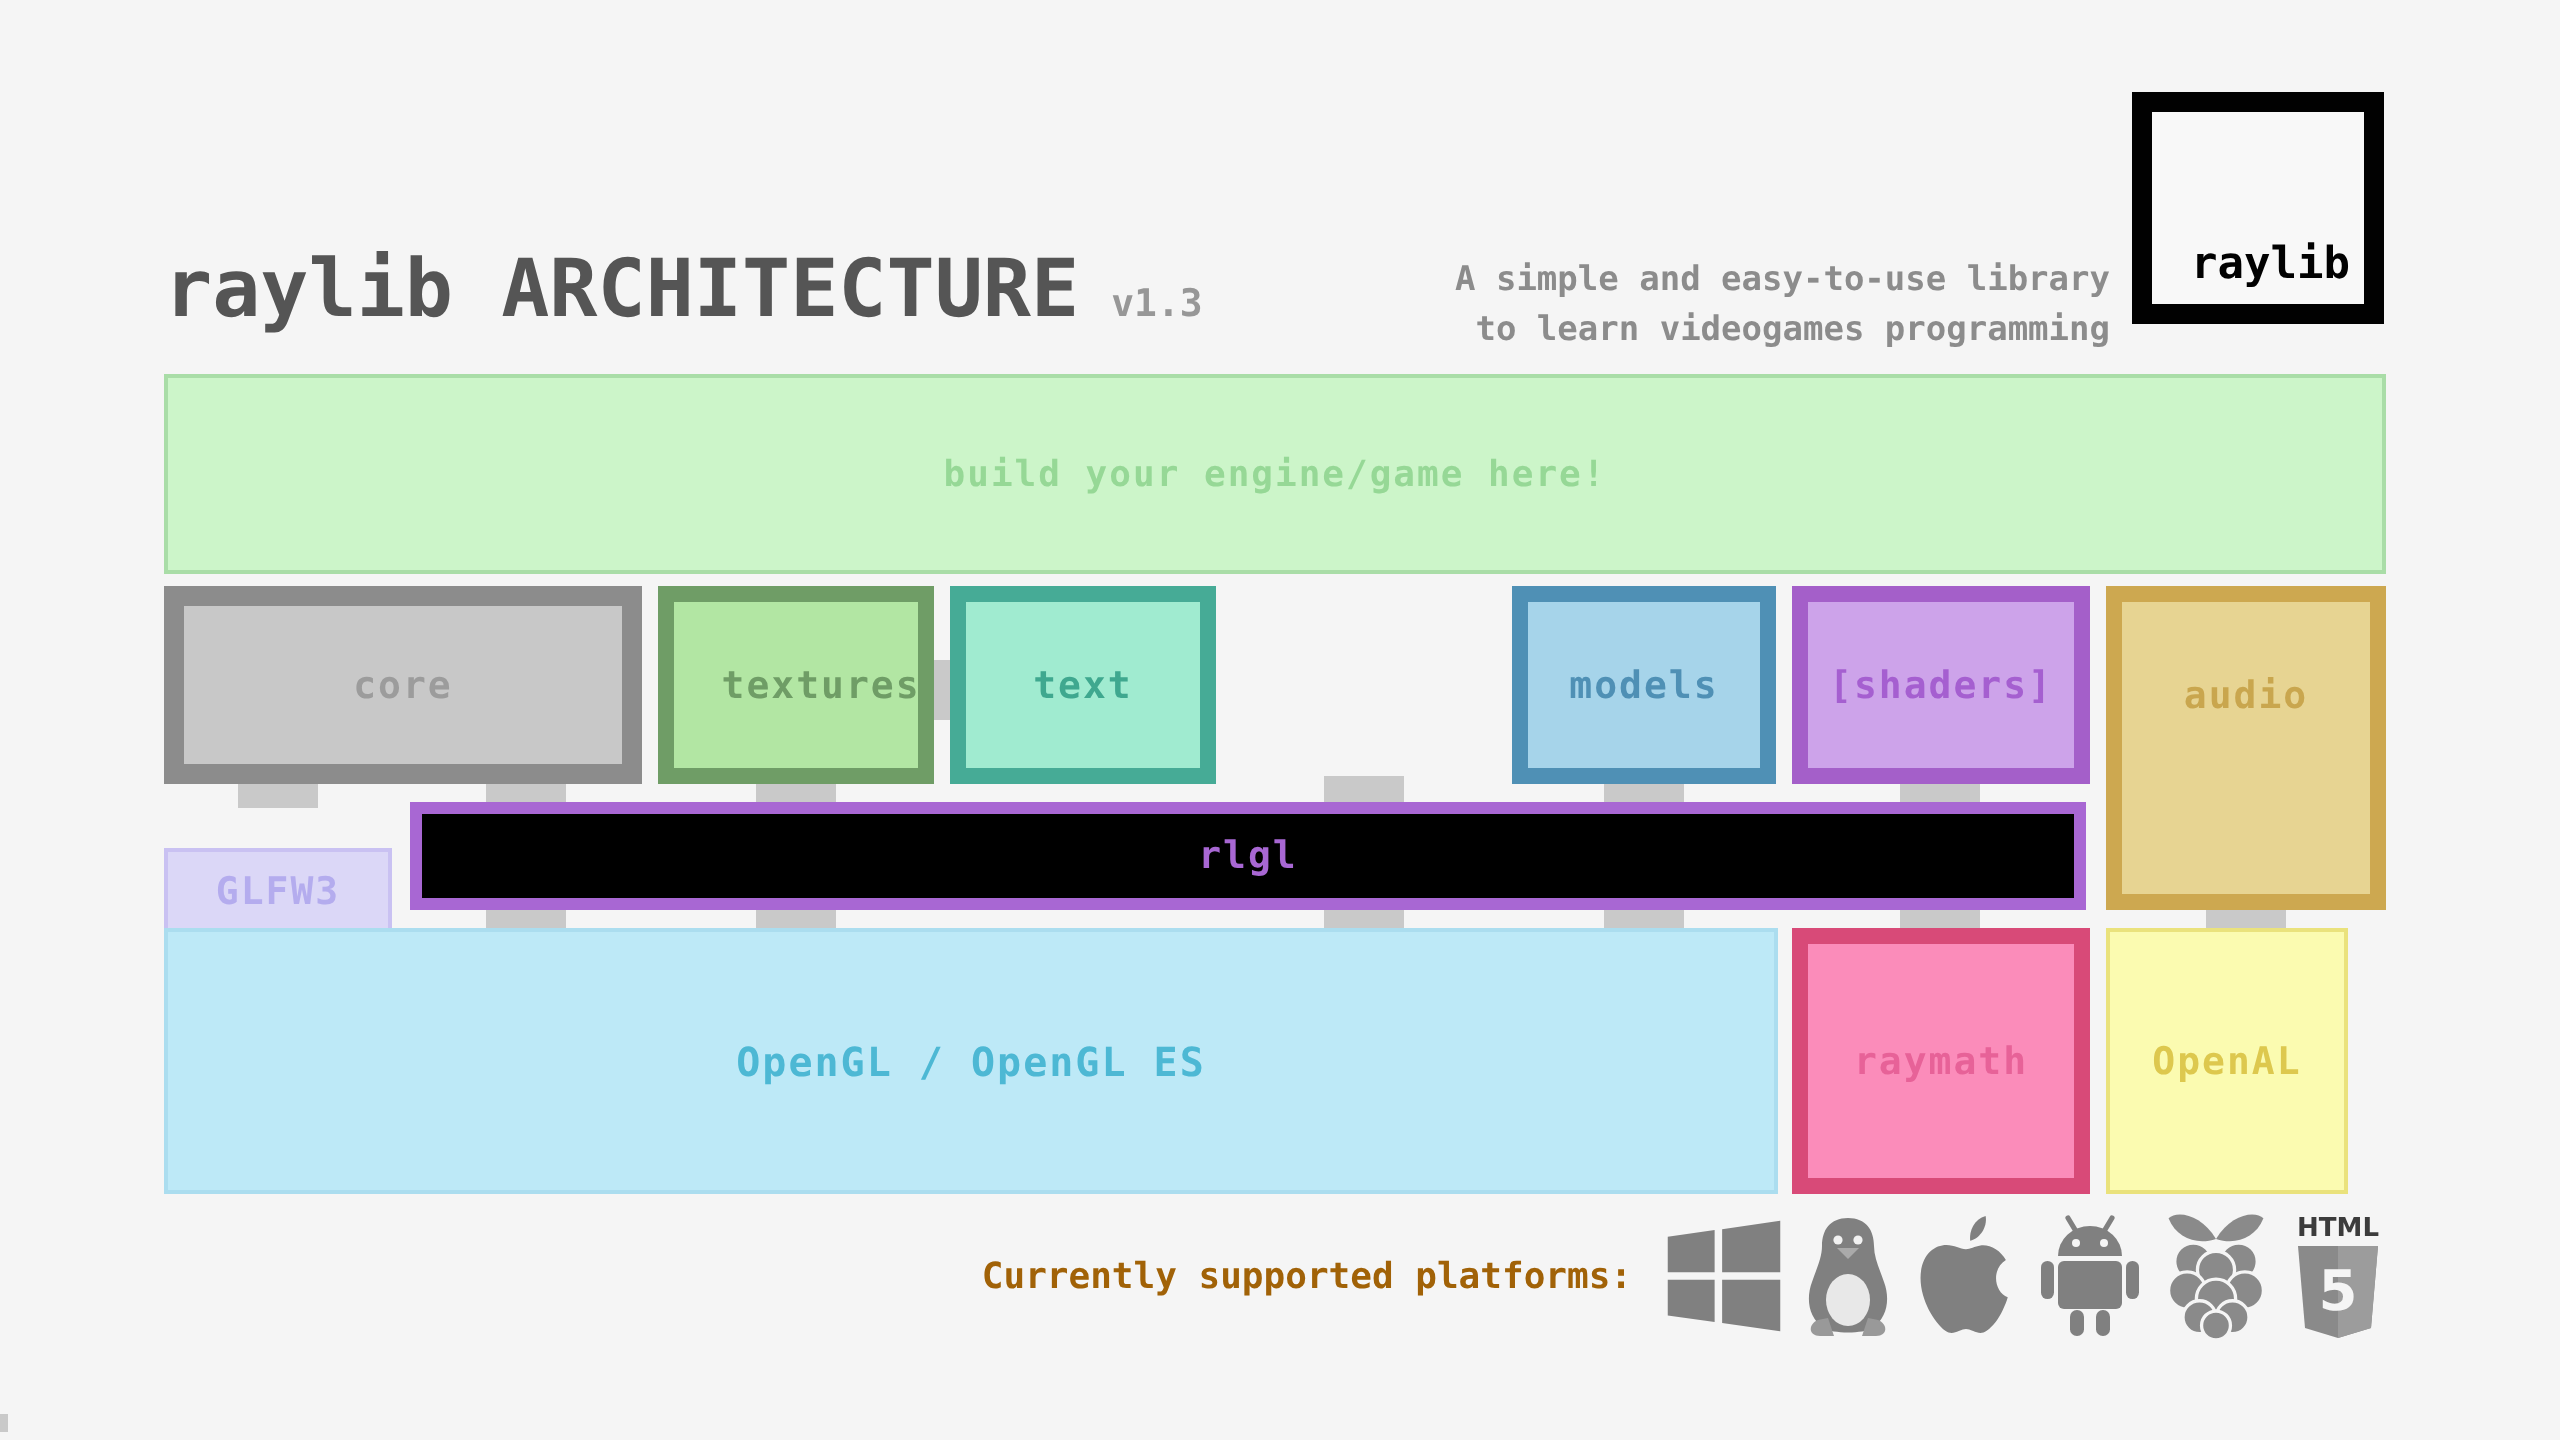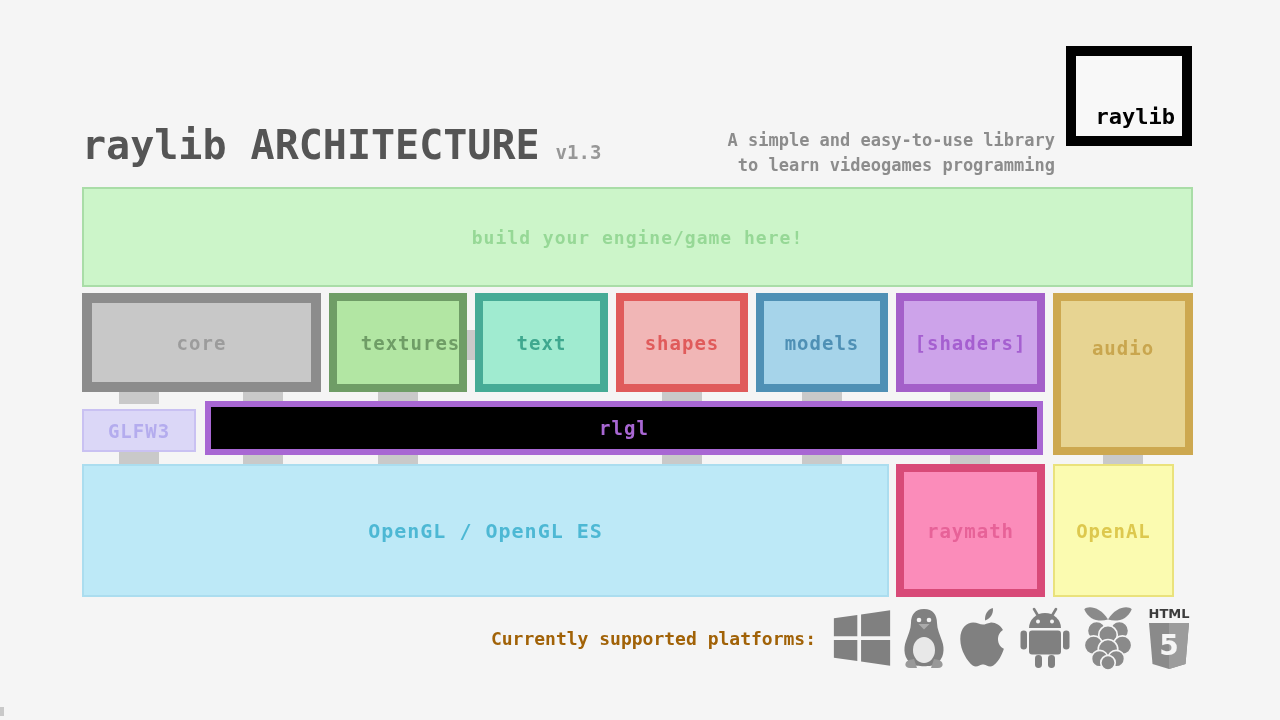--- a/index.html
+++ b/index.html
@@ -6,38 +6,38 @@
   .stage{
     position:relative;width:1280px;height:720px;background:#f5f5f5;
     overflow:hidden;font-family:"DejaVu Sans Mono",monospace;font-weight:bold;
   }
   
   .title-row{position:absolute;left:82px;top:122px;display:flex;align-items:baseline;}
   .title{font-size:40px;color:#555555;letter-spacing:0px;white-space:nowrap;}
   .version{font-size:19px;color:#979797;margin-left:16px;}
   .tagline{position:absolute;right:225px;top:128px;text-align:right;
     font-size:17px;line-height:25px;color:#8c8c8c;white-space:nowrap;}
-  .logo{position:absolute;left:1066px;top:46px;width:126px;height:100px;
+  .logo{position:absolute;left:1066px;top:46px;width:126px;height:116px;
     box-sizing:border-box;border:10px solid #010101;background:#f8f8f8;}
   .logo span{position:absolute;right:7px;bottom:7px;font-size:22px;color:#010101;}
   
   .box{position:absolute;box-sizing:border-box;border-style:solid;z-index:1;
     display:flex;align-items:center;justify-content:center;}
   .box .lbl{font-size:19px;letter-spacing:1px;white-space:nowrap;}
   .b-engine  {left:82px;  top:187px;width:1111px;height:100px;border-width:2px;}
   .b-engine .lbl{font-size:18px;}
   .b-core    {left:82px;  top:293px;width:239px; height:99px; border-width:10px;}
   .b-textures{left:329px; top:293px;width:138px; height:99px; border-width:8px;}
   .b-text    {left:475px; top:293px;width:133px; height:99px; border-width:8px;}
   .b-shapes  {left:616px; top:293px;width:132px; height:99px; border-width:8px;}
   .b-models  {left:756px; top:293px;width:132px; height:99px; border-width:8px;}
   .b-shaders {left:896px; top:293px;width:149px; height:99px; border-width:8px;}
   .b-audio   {left:1053px;top:293px;width:140px; height:162px;border-width:8px;align-items:flex-start;}
   .b-audio .lbl{margin-top:36px;}
-  .b-glfw3   {left:82px;  top:409px;width:114px; height:43px; border-width:2px;}
+  .b-glfw3   {left:82px;  top:424px;width:114px; height:43px; border-width:2px;}
   .b-rlgl    {left:205px; top:401px;width:838px; height:54px; border-width:6px;}
   .b-opengl  {left:82px;  top:464px;width:807px; height:133px;border-width:2px;}
   .b-opengl .lbl{font-size:20px;}
   .b-raymath {left:896px; top:464px;width:149px; height:133px;border-width:8px;}
   .b-openal  {left:1053px;top:464px;width:121px; height:133px;border-width:2px;}
   
   .cn{position:absolute;z-index:0;}
   .cn.v{width:40px;height:16px;}
   .g1{top:388px;} .g2{top:451px;}
   .x1{left:119px;} .x2{left:243px;} .x3{left:378px;} .x4{left:662px;}
@@ -88,23 +88,20 @@
 
   <div class="box b-core" style="background: rgb(200, 200, 200); border-color: rgb(140, 140, 140); color: rgb(156, 156, 156);">
     <span class="lbl">core</span>
   </div>
   <div class="box b-textures" style="background: rgb(178, 230, 163); border-color: rgb(111, 157, 102); color: rgb(111, 157, 102); padding-left: 25px;">
     <span class="lbl">textures</span>
   </div>
   <div class="box b-text" style="background: rgb(160, 235, 208); border-color: rgb(70, 171, 150); color: rgb(63, 168, 143);">
     <span class="lbl">text</span>
   </div>
-  <div class="box b-shapes" style="background: rgb(241, 182, 182); border-color: rgb(224, 91, 91); color: rgb(224, 91, 91);">
-    <span class="lbl">shapes</span>
-  </div>
   <div class="box b-models" style="background: rgb(166, 212, 234); border-color: rgb(79, 144, 181); color: rgb(79, 144, 181);">
     <span class="lbl">models</span>
   </div>
   <div class="box b-shaders" style="background: rgb(205, 163, 234); border-color: rgb(164, 95, 201); color: rgb(165, 95, 208);">
     <span class="lbl">[shaders]</span>
   </div>
   <div class="box b-audio" style="background: rgb(231, 212, 146); border-color: rgb(205, 168, 80); color: rgb(201, 166, 78);">
     <span class="lbl">audio</span>
   </div>
 

